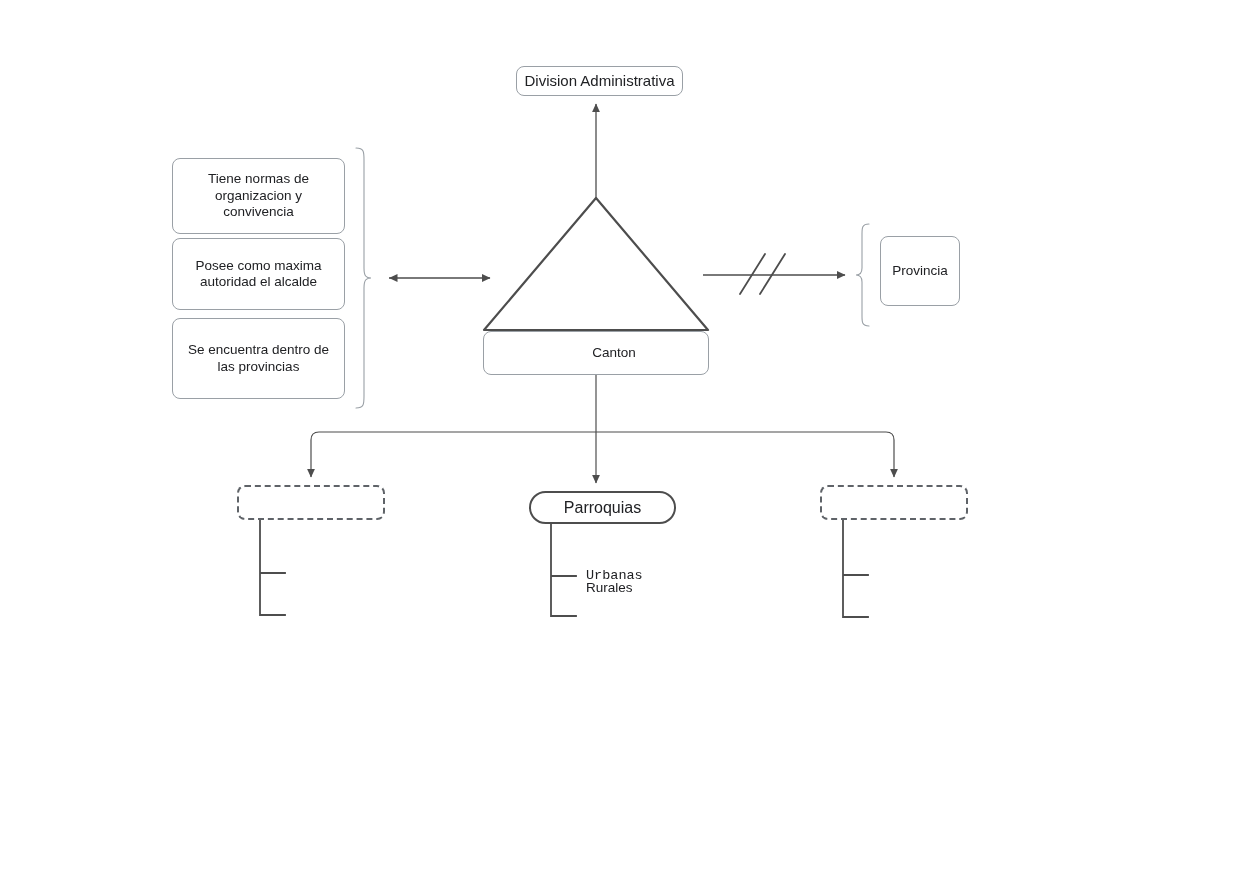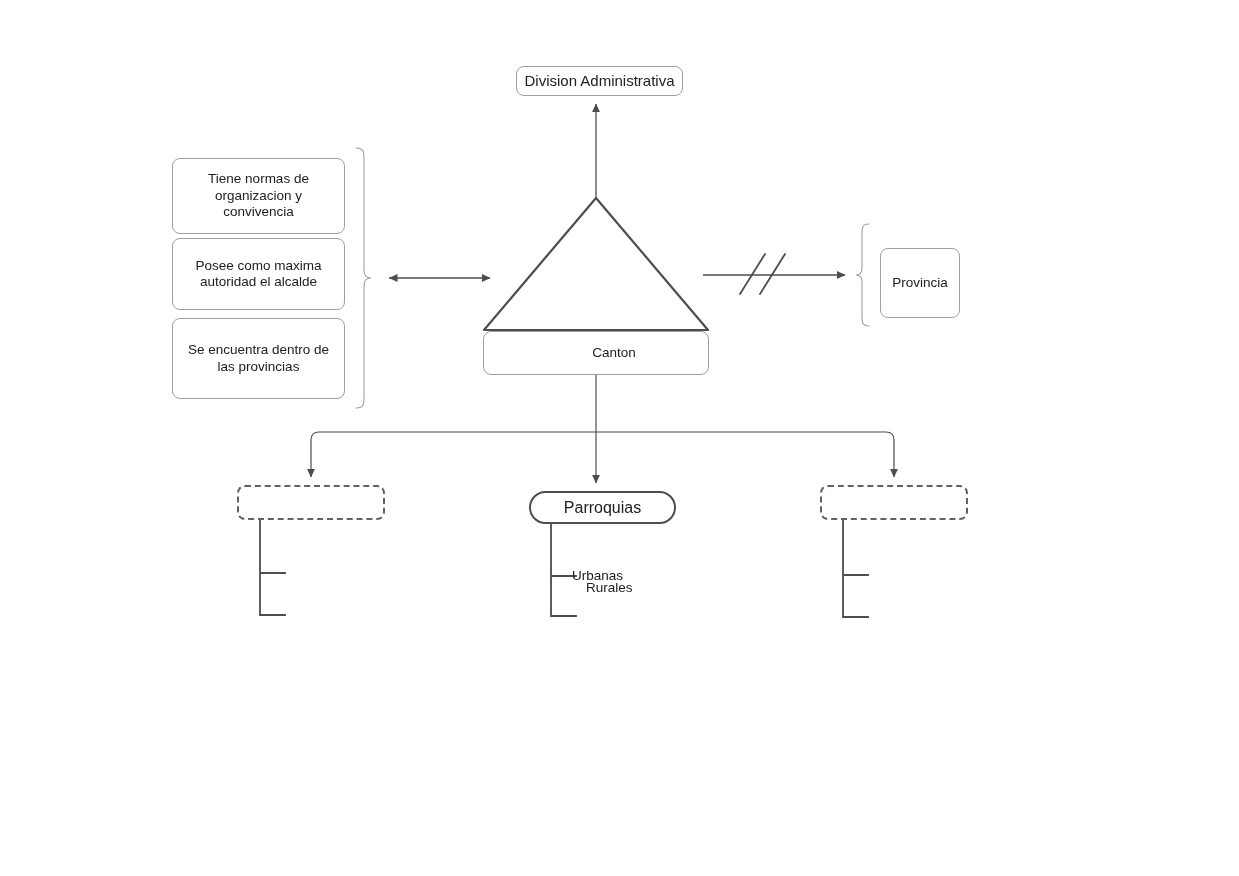--- a/index.html
+++ b/index.html
@@ -50,32 +50,32 @@
   }
   
   #node-division-administrativa {
     left: 516px; top: 66px; width: 167px; height: 30px;
     font-size: 15px;
   }
   #node-attr-1 { left: 172px; top: 158px; width: 173px; height: 76px; font-size: 13.5px; padding: 0 10px; }
   #node-attr-2 { left: 172px; top: 238px; width: 173px; height: 72px; font-size: 13.5px; padding: 0 10px; }
   #node-attr-3 { left: 172px; top: 318px; width: 173px; height: 81px; font-size: 13.5px; padding: 0 10px; }
   #node-canton  { left: 483px; top: 331px; width: 226px; height: 44px; font-size: 13.5px; padding-left: 36px; }
-  #node-provincia { left: 880px; top: 248px; width: 80px; height: 70px; font-size: 13.5px; }
+  #node-provincia { left: 880px; top: 236px; width: 80px; height: 70px; font-size: 13.5px; }
   #node-parroquias { left: 529px; top: 491px; width: 147px; height: 33px; font-size: 16px; }
   #node-dashed-left  { left: 237px; top: 485px; width: 148px; height: 35px; }
   #node-dashed-right { left: 820px; top: 485px; width: 148px; height: 35px; }
 
   .leaf-label {
     position: absolute;
     font-size: 13.5px;
     color: #202124;
     white-space: nowrap;
   }
-  #leaf-urbanas { left: 572px; top: 568px; }
+  #leaf-urbanas { left: 586px; top: 568px; font-family: Liberation Mono, monospace; }
   #leaf-rurales { left: 586px; top: 580px; }
 </style>
 </head>
 <body>
 
 <svg id="diagram-canvas" viewBox="0 0 1239 876" xmlns="http://www.w3.org/2000/svg">
   <defs>
     <marker id="arrow-dark" markerWidth="9" markerHeight="9" refX="8" refY="4.5" orient="auto" markerUnits="userSpaceOnUse">
       <path d="M0,0.6 L8.5,4.5 L0,8.4 z" fill="#4d4d4d"></path>
     </marker>

